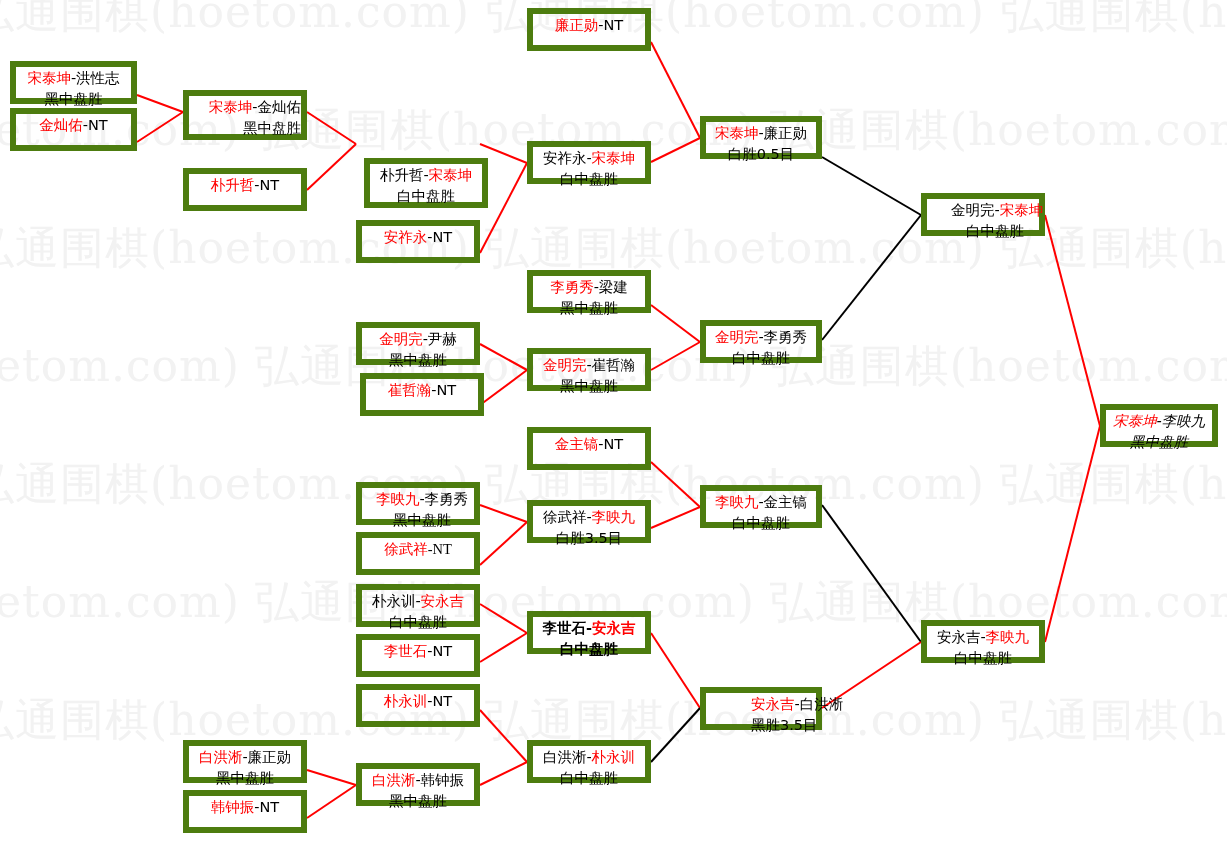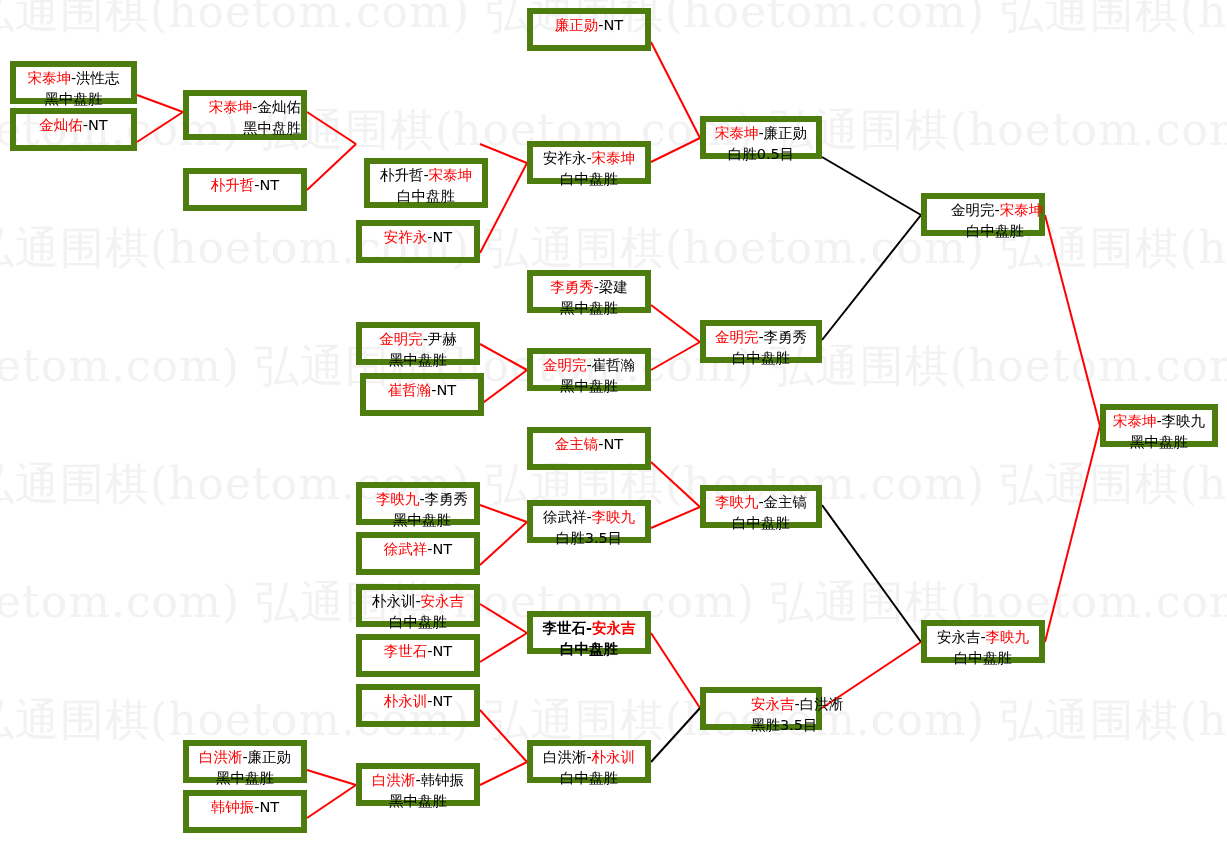--- a/index.html
+++ b/index.html
@@ -170,21 +170,21 @@
         <span class="result">白中盘胜</span>
       </div>
       <div class="match-box" style="left: 921px; top: 193px; width: 124px; height: 43px; padding-left: 24px;">
         <span class="pairing"><span class="l">金明完</span><span class="dash">-</span><span class="w">宋泰坤</span></span>
         <span class="result">白中盘胜</span>
       </div>
       <div class="match-box" style="left: 356px; top: 482px; width: 124px; height: 43px; padding-left: 8px;">
         <span class="pairing"><span class="w">李映九</span><span class="dash">-</span><span class="l">李勇秀</span></span>
         <span class="result">黑中盘胜</span>
       </div>
-      <div class="match-box" style="left: 356px; top: 532px; width: 124px; height: 43px;">
+      <div class="match-box" style="left: 356px; top: 532px; width: 124px; height: 43px; font-family: Liberation Serif, serif;">
         <span class="pairing"><span class="w">徐武祥</span><span class="dash">-</span><span class="l">NT</span></span>
       </div>
       <div class="match-box" style="left: 527px; top: 500px; width: 124px; height: 43px;">
         <span class="pairing"><span class="l">徐武祥</span><span class="dash">-</span><span class="w">李映九</span></span>
         <span class="result">白胜3.5目</span>
       </div>
       <div class="match-box" style="left: 527px; top: 427px; width: 124px; height: 43px;">
         <span class="pairing"><span class="w">金主镐</span><span class="dash">-</span><span class="l">NT</span></span>
       </div>
       <div class="match-box" style="left: 700px; top: 485px; width: 122px; height: 43px;">
@@ -221,19 +221,19 @@
         <span class="result">白中盘胜</span>
       </div>
       <div class="match-box" style="left: 700px; top: 687px; width: 122px; height: 43px; padding-left: 45px;">
         <span class="pairing"><span class="w">安永吉</span><span class="dash">-</span><span class="l">白洪淅</span></span>
         <span class="result">黑胜3.5目</span>
       </div>
       <div class="match-box" style="left: 921px; top: 620px; width: 124px; height: 43px;">
         <span class="pairing"><span class="l">安永吉</span><span class="dash">-</span><span class="w">李映九</span></span>
         <span class="result">白中盘胜</span>
       </div>
-      <div class="match-box" style="left: 1100px; top: 404px; width: 118px; height: 43px;">
+      <div class="match-box" style="left: 1100px; top: 404px; width: 118px; height: 43px; font-style: italic;">
         <span class="pairing"><span class="w">宋泰坤</span><span class="dash">-</span><span class="l">李映九</span></span>
         <span class="result">黑中盘胜</span>
       </div>
     </div>
 
 </div>
 
 </body></html>

